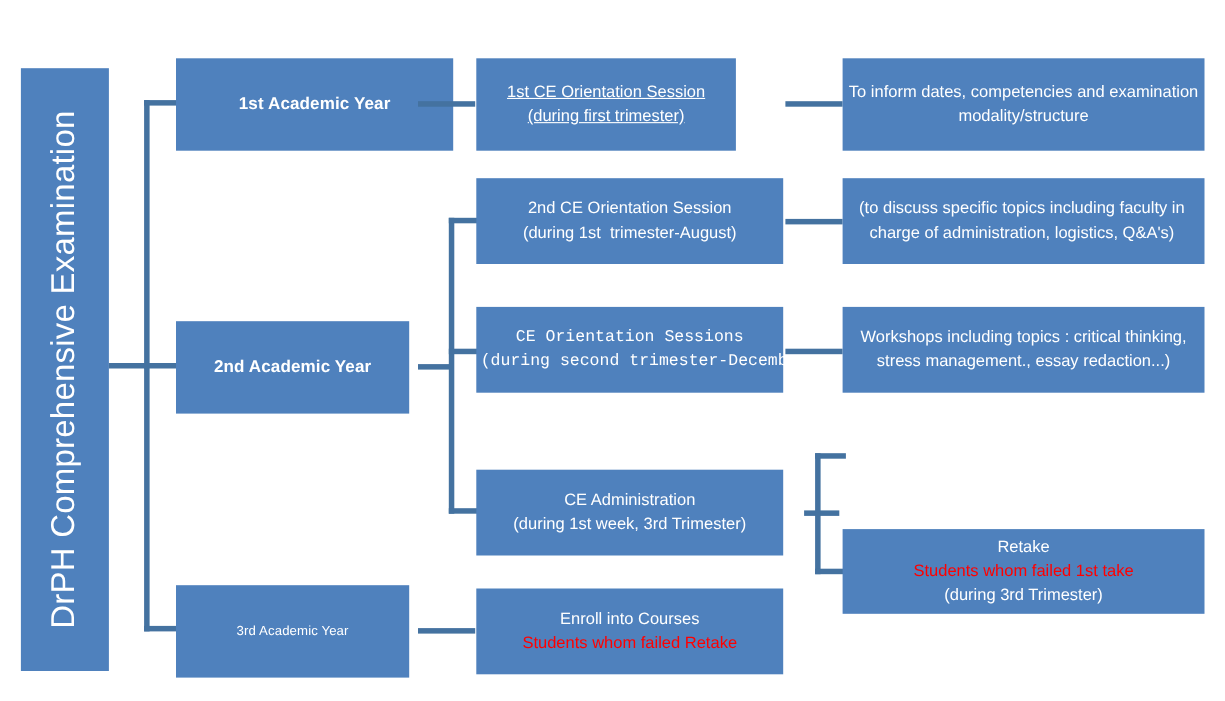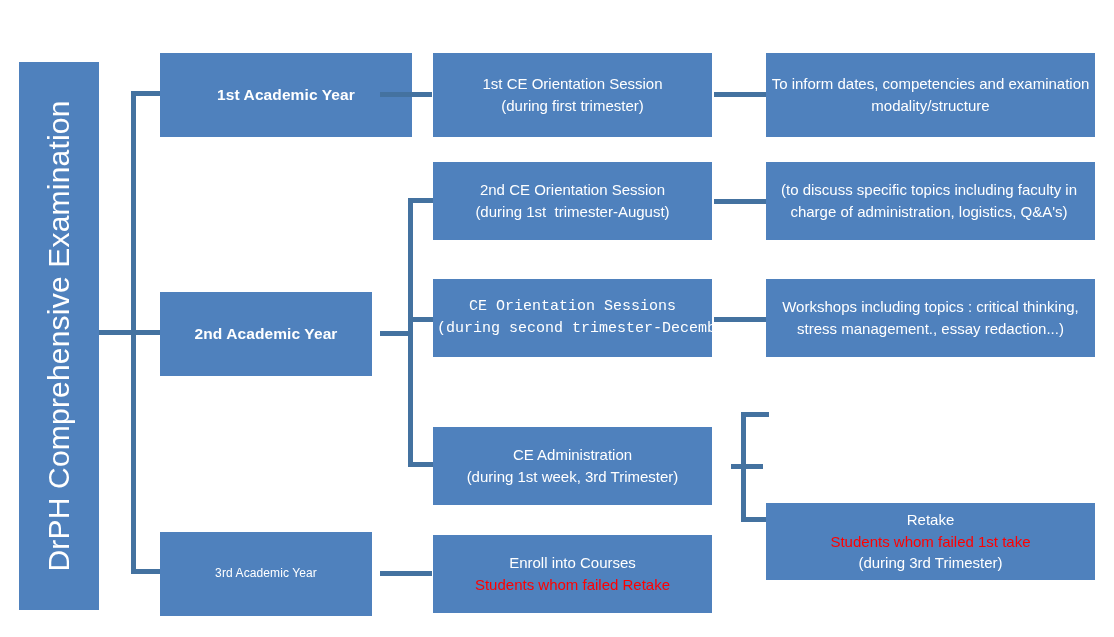--- a/index.html
+++ b/index.html
@@ -104,21 +104,21 @@
   <div class="conn" style="left:380px; top:92px; width:52px; height:5px;"></div>
 
   <div class="conn" style="left:380px; top:331px; width:32px; height:5px;"></div>
   <div class="conn" style="left:408px; top:198px; width:5px; height:269px;"></div>
   <div class="conn" style="left:408px; top:198px; width:28px; height:5px;"></div>
   <div class="conn" style="left:408px; top:317px; width:28px; height:5px;"></div>
   <div class="conn" style="left:408px; top:462px; width:28px; height:5px;"></div>
 
   <div class="conn" style="left:380px; top:571px; width:52px; height:5px;"></div>
 
-  <div class="box mid" style="left:433px; top:53px; width:279px; height:84px;">
+  <div class="box mid" style="left:433px; top:53px; width:236px; height:84px;text-decoration:underline;">
     <span class="line">1st CE Orientation Session</span>
     <span class="line">(during first trimester)</span>
   </div>
 
   <div class="box mid" style="left:433px; top:162px; width:279px; height:78px;">
     <span class="line">2nd CE Orientation Session</span>
     <span class="line">(during 1st  trimester-August)</span>
   </div>
 
   <div class="box mid" style="left:433px; top:279px; width:279px; height:78px;font-family:Liberation Mono, monospace;">
@@ -151,19 +151,19 @@
 
   <div class="box right" style="left:766px; top:162px; width:329px; height:78px; padding-left:0; padding-right:0;">
     <span class="line wrap" style="width:335px; margin-left:-3px;">(to discuss specific topics including faculty in charge of administration, logistics, Q&amp;A's)</span>
   </div>
 
   <div class="box right" style="left:766px; top:279px; width:329px; height:78px;">
     <span class="line wrap">Workshops including topics : critical thinking, stress management., essay redaction...)</span>
   </div>
 
 
-  <div class="box right" style="left:766px; top:503px; width:329px; height:77px;align-items:flex-end;">
+  <div class="box right" style="left:766px; top:481px; width:329px; height:77px;align-items:flex-end;">
     <span class="line">Retake</span>
     <span class="line red">Students whom failed 1st take</span>
     <span class="line">(during 3rd Trimester)</span>
   </div>
 
 </div>
 
 </body></html>

